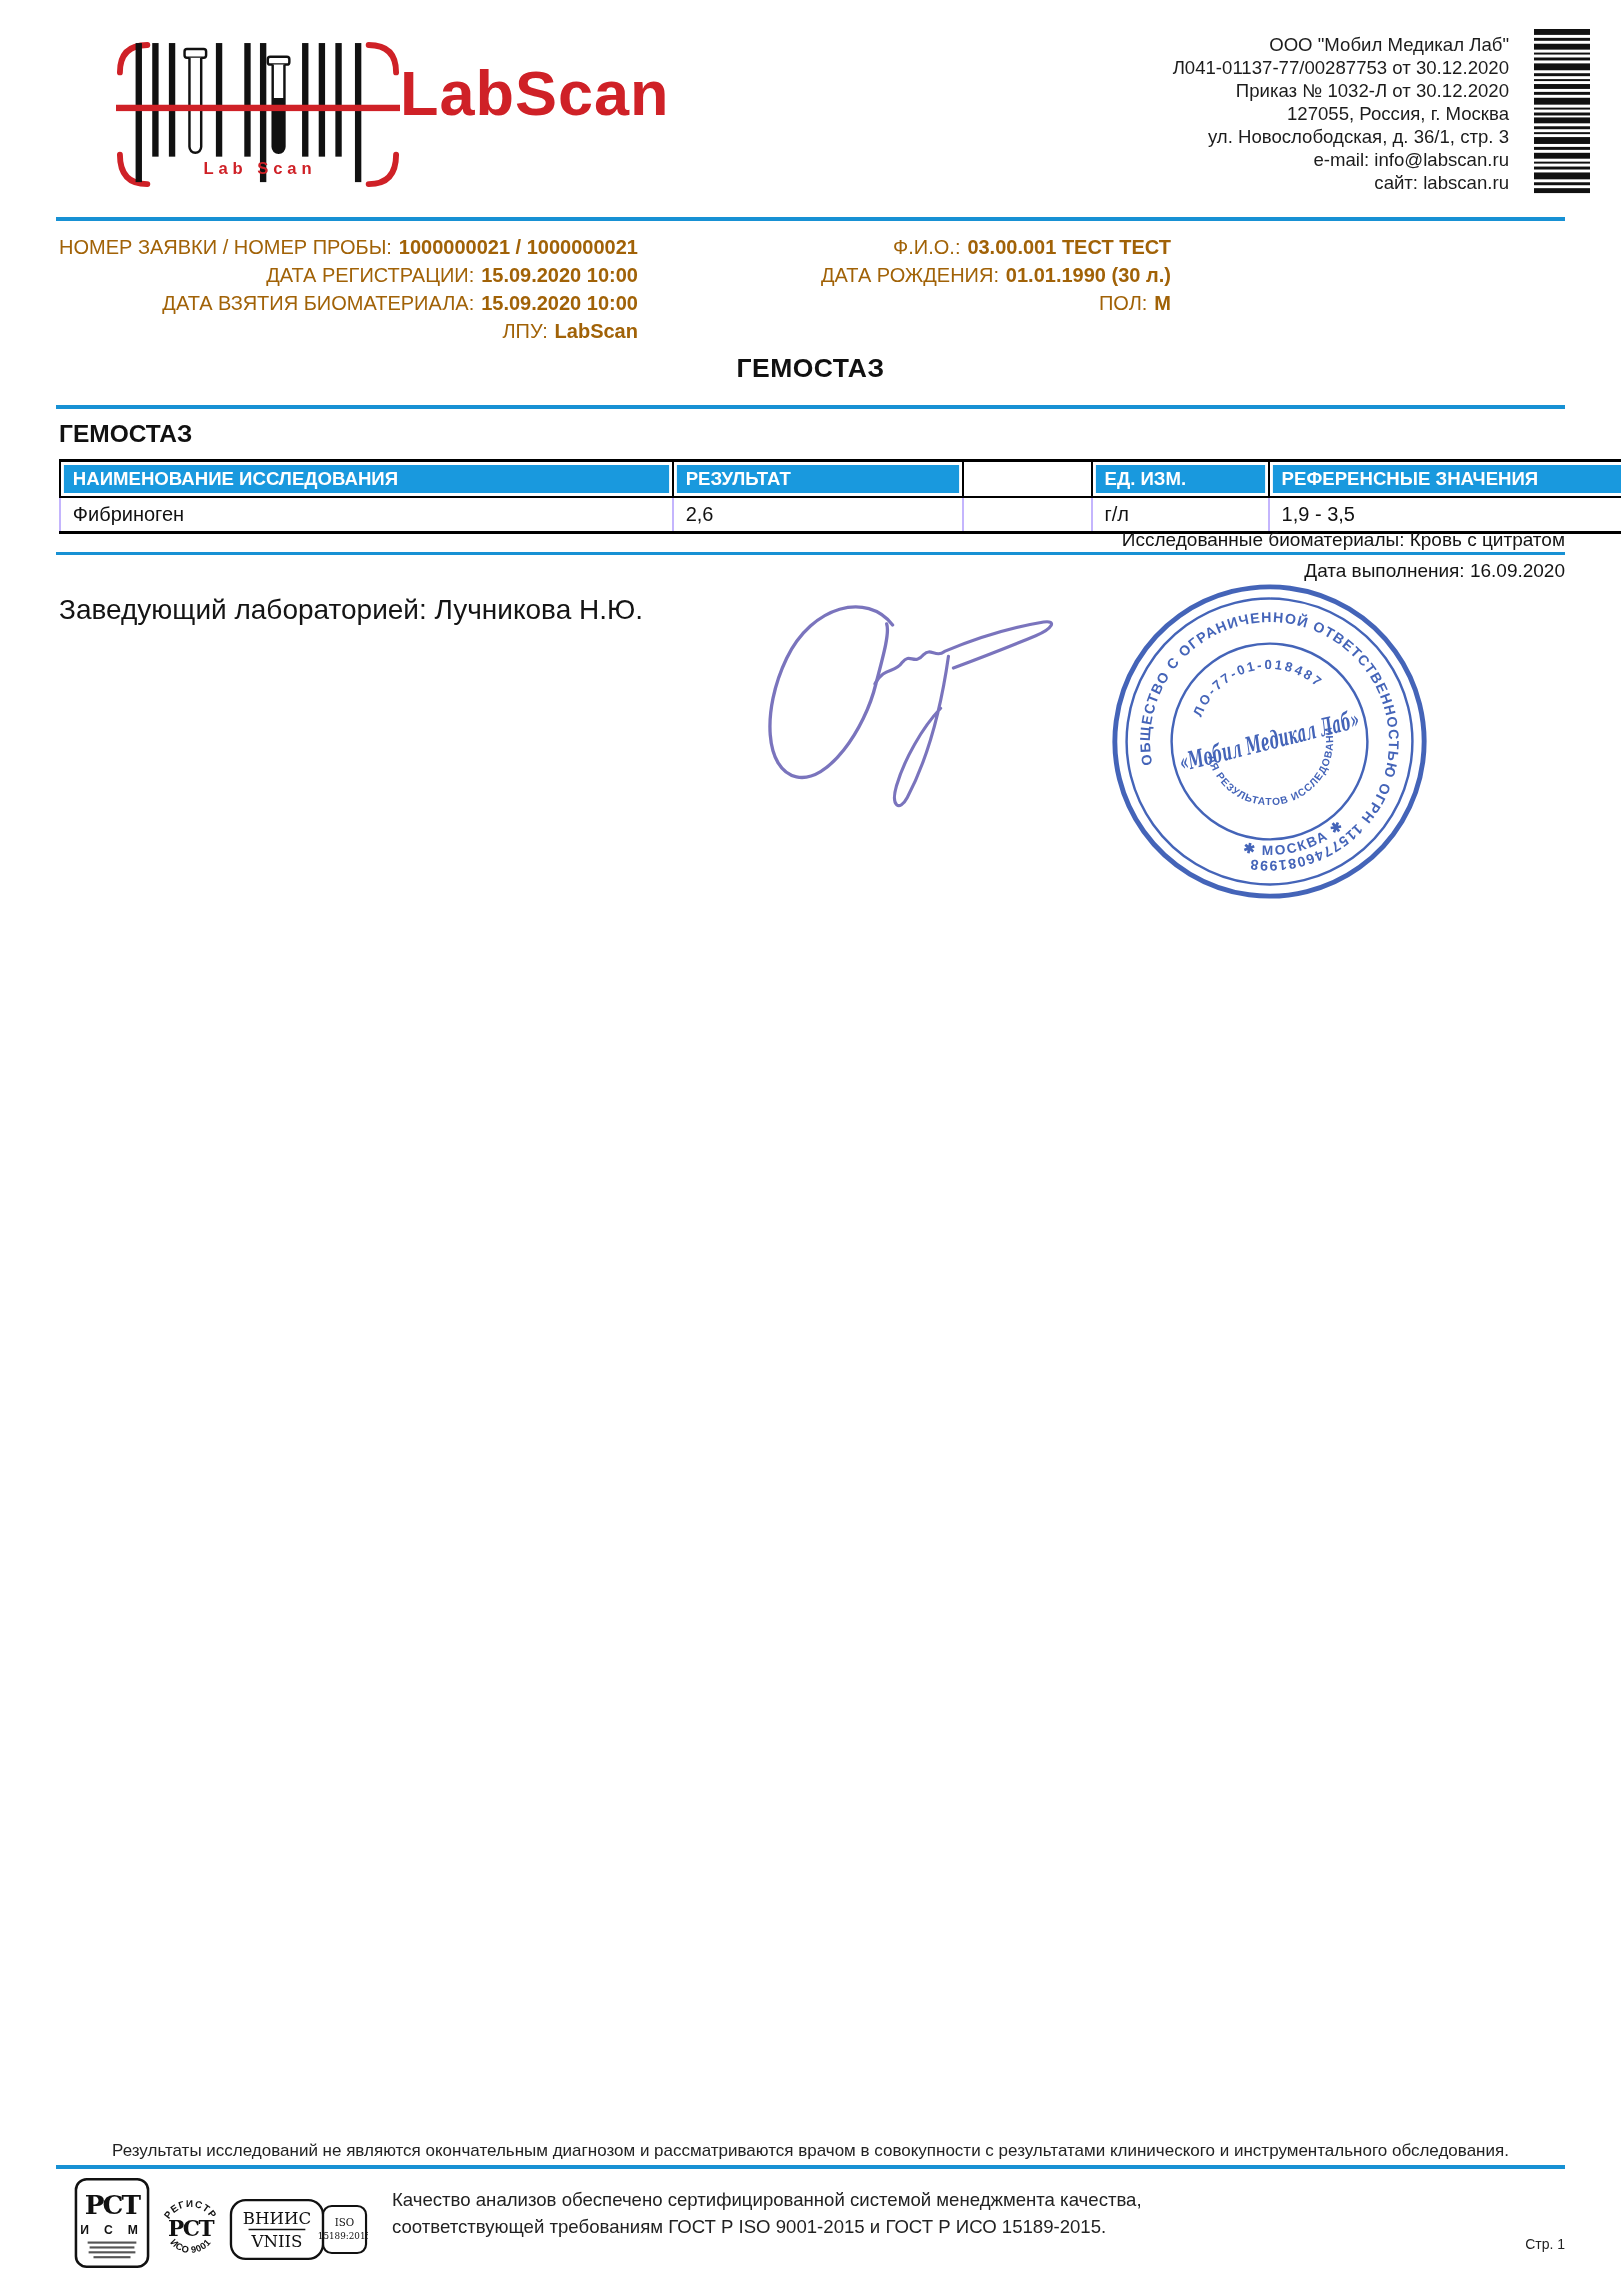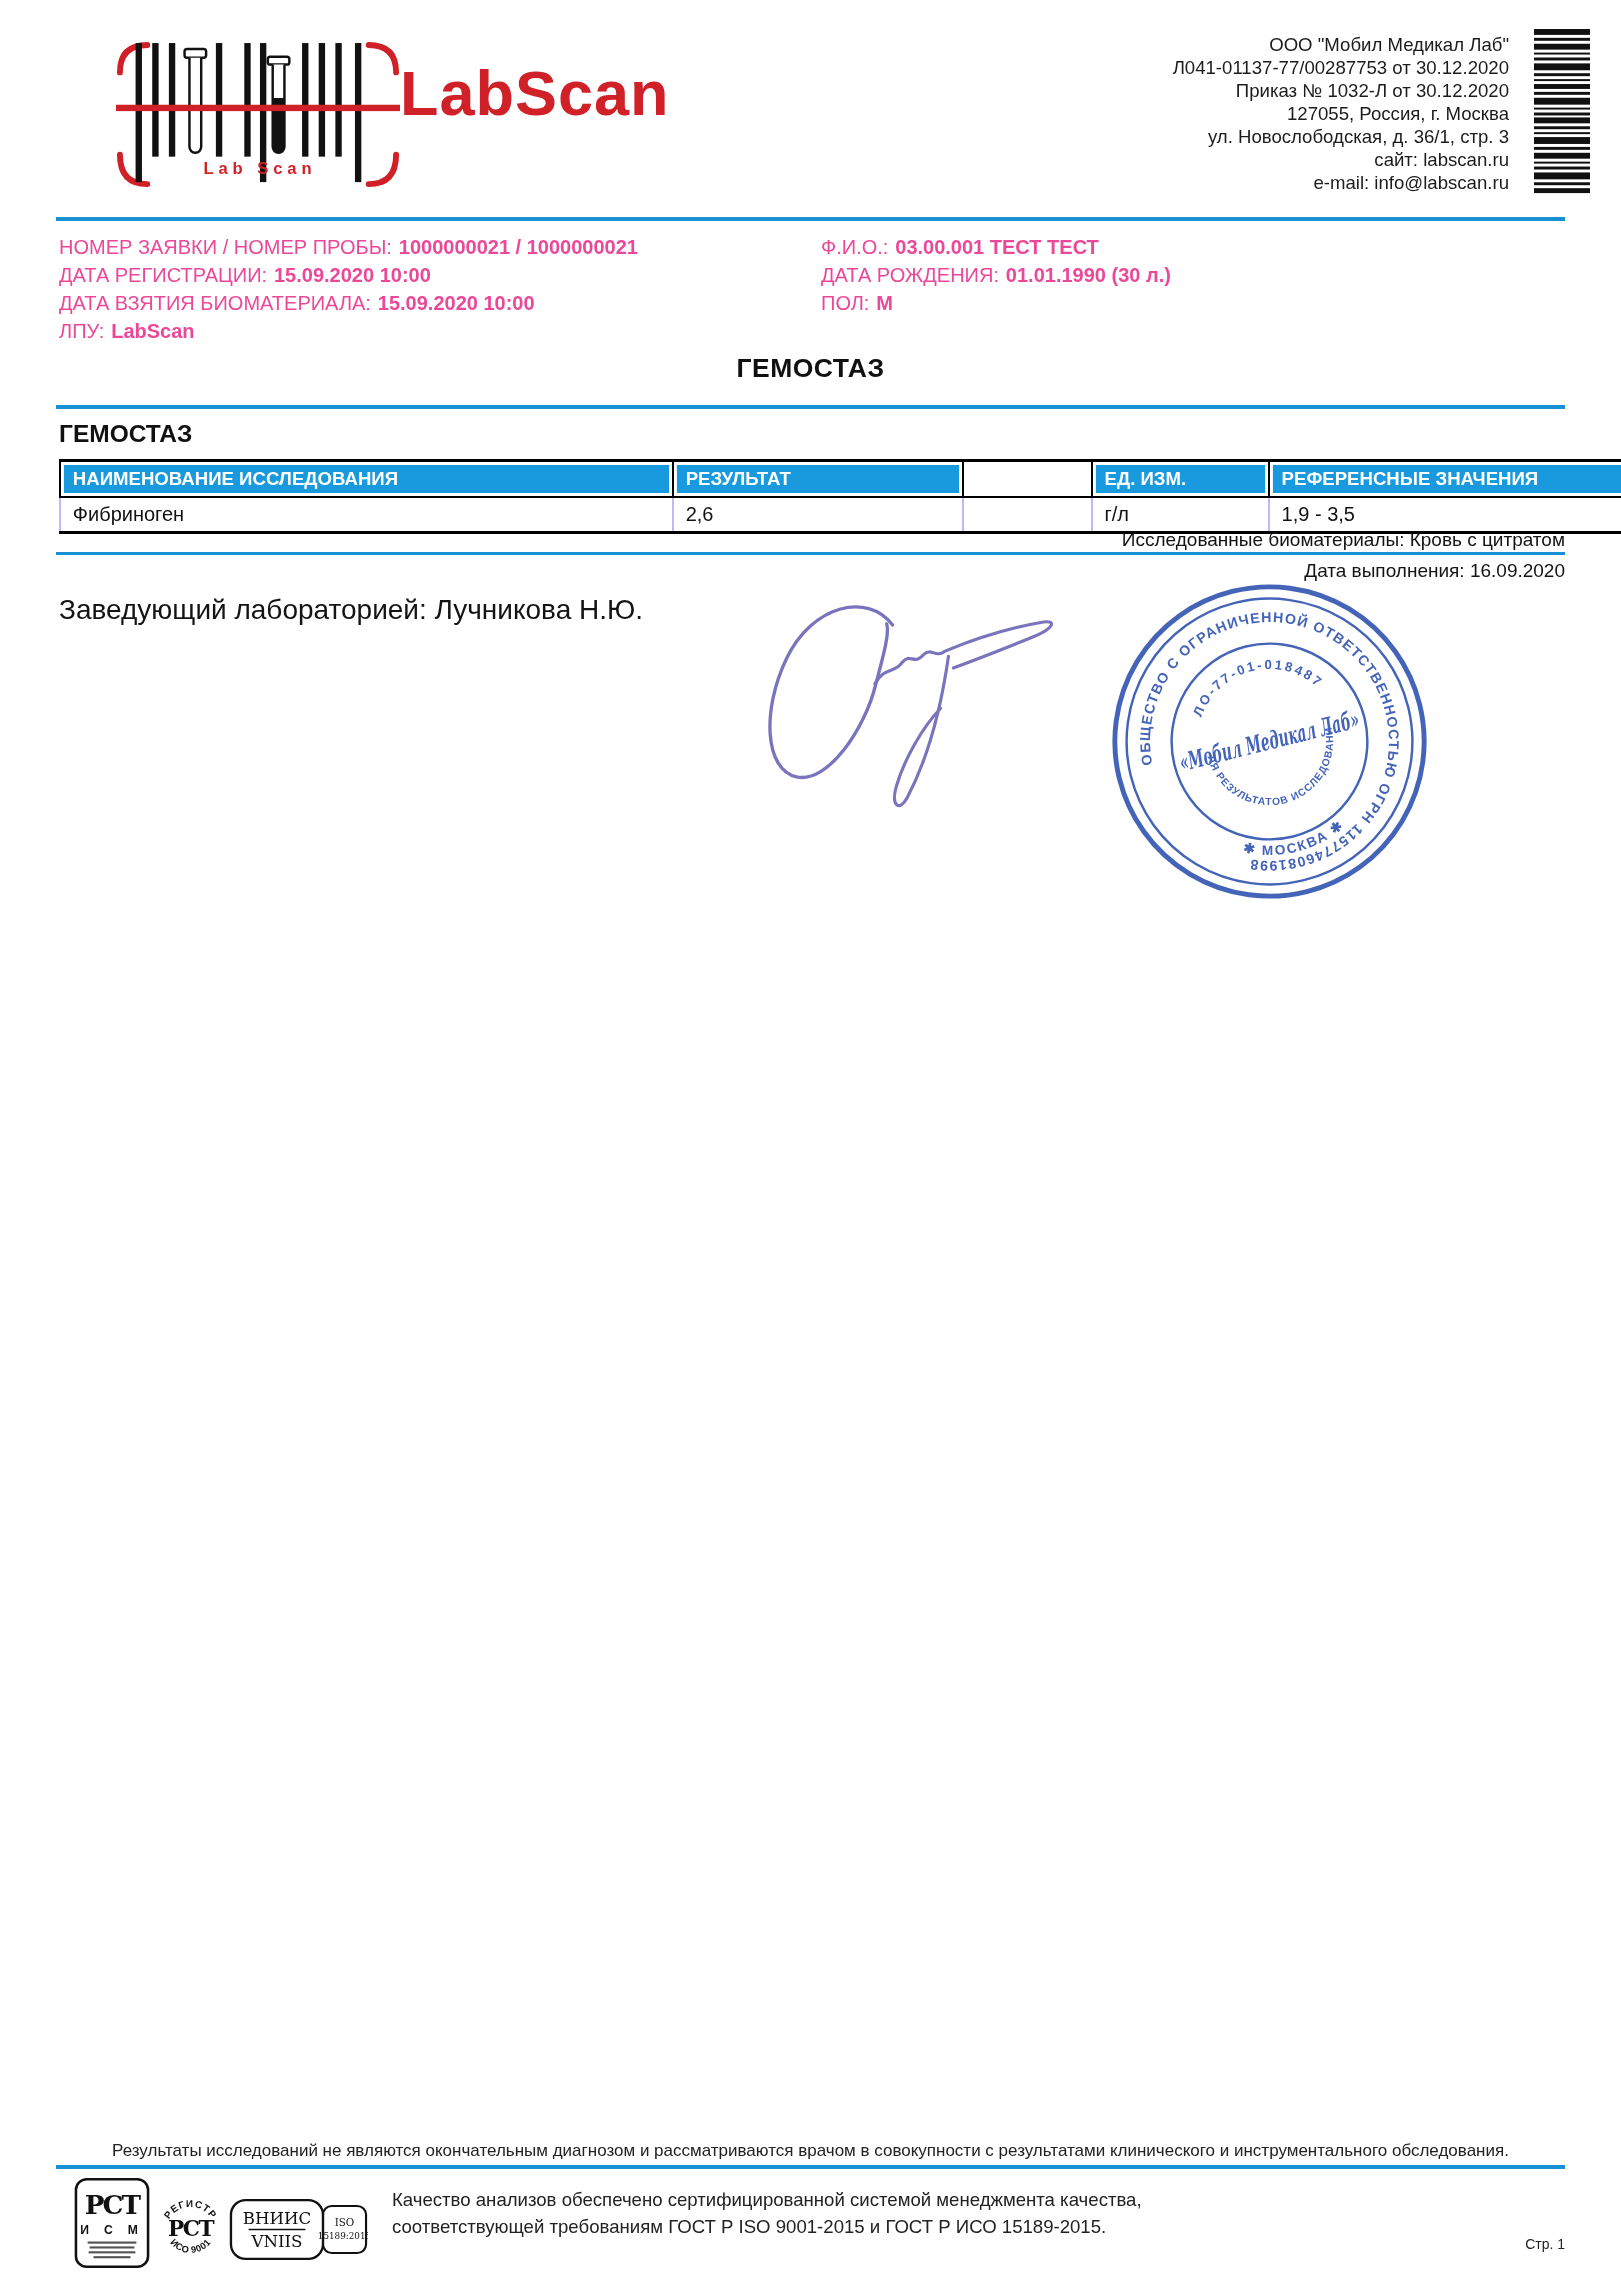--- a/index.html
+++ b/index.html
@@ -6,21 +6,21 @@
   #page{position:relative;width:1621px;height:2294px;background:#fff;margin:0 auto;
         font-family:"Liberation Sans",sans-serif;color:#111;overflow:hidden;}
   .abs{position:absolute;}
   .rule{position:absolute;left:56px;width:1509px;background:#1791D4;}
   
   .brand-word{position:absolute;left:400px;top:57px;font-size:63px;font-weight:700;
               color:#CF2127;letter-spacing:1px;}
   .company{position:absolute;right:112px;top:33px;width:745px;text-align:right;
            font-size:18.6px;line-height:23px;color:#1c1c1c;}
   
-  .pcol{position:absolute;top:233px;font-size:20px;line-height:28px;color:#ec4899;}
+  .pcol{position:absolute;top:233px;font-size:20px;line-height:28px;color:#a16207;text-align:right;}
   .pcol .lbl{margin-right:6.9px;}
   .pcol .val{font-weight:700;}
   
   .rtitle{position:absolute;left:56px;top:353px;width:1509px;text-align:center;
           font-size:26.5px;font-weight:700;letter-spacing:0.5px;}
   .stitle{position:absolute;left:59px;top:420px;font-size:24.5px;font-weight:700;}
   
   .tblwrap{position:absolute;left:59px;top:459px;width:1506px;}
   table.rtable{border-collapse:collapse;width:1600px;
                border-left:2px solid #000;border-right:2px solid #000;
@@ -85,22 +85,22 @@
     <text x="147" y="140" text-anchor="middle" font-size="17" font-weight="bold" letter-spacing="5" fill="#CF2127" font-family="Liberation Sans, sans-serif">Lab Scan</text>
   </svg>
   <div class="brand-word">LabScan</div>
 
   <div class="company">
     <div>ООО "Мобил Медикал Лаб"</div>
     <div>Л041-01137-77/00287753 от 30.12.2020</div>
     <div>Приказ № 1032-Л от 30.12.2020</div>
     <div>127055, Россия, г. Москва</div>
     <div>ул. Новослободская, д. 36/1, стр. 3</div>
+    <div>e-mail: info@labscan.ru</div>
     <div>сайт: labscan.ru</div>
-    <div>e-mail: info@labscan.ru</div>
   </div>
 
   <svg class="abs" style="left:1534px;top:29px;" width="56" height="169" viewBox="0 0 57 172" fill="#111">
     <rect x="0" y="0" width="57" height="6"></rect>
       <rect x="0" y="9" width="57" height="3"></rect>
     <rect x="0" y="15" width="57" height="6"></rect>
       <rect x="0" y="24" width="57" height="2"></rect>
     <rect x="0" y="29" width="57" height="3"></rect>
       <rect x="0" y="35" width="57" height="7"></rect>
     <rect x="0" y="45" width="57" height="3"></rect>

